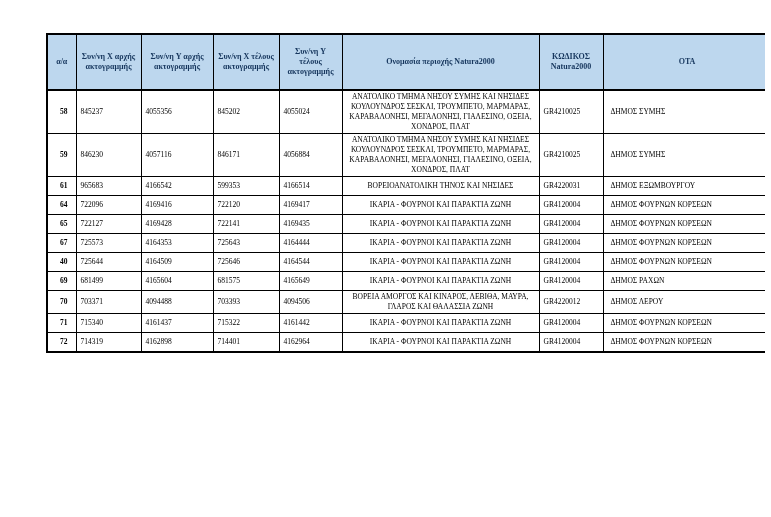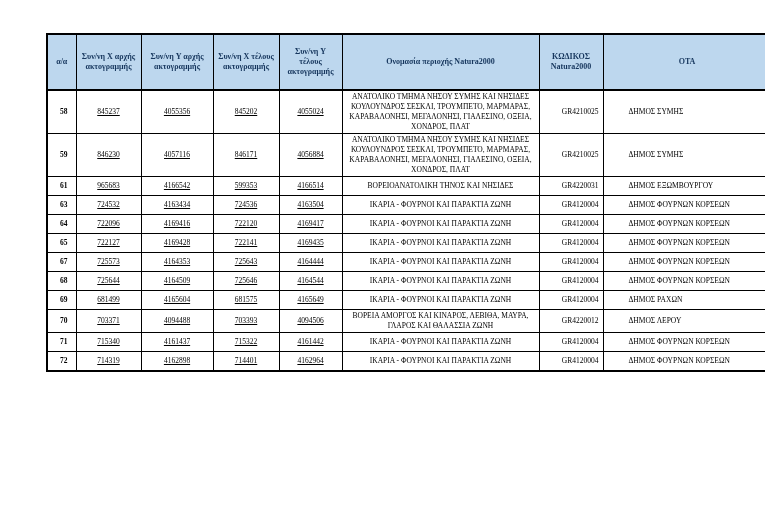--- a/index.html
+++ b/index.html
@@ -48,24 +48,24 @@
     border-top: 2px solid #000;
     border-bottom: 2px solid #000;
   }
   .doc-table tbody tr:last-child td { border-bottom: 2px solid #000; margin-left: 8px; }
   .doc-table td {
     font-size: 7.5px;
     line-height: 10px;
     height: 16px;
   }
   td.c-aa   { font-weight: bold; padding-left: 12px; }
-  td.c-num  { text-align: center; text-decoration: underline; }
+  td.c-num  { text-align: left; }
   td.c-name { text-align: center; }
-  td.c-code { text-align: right; }
-  td.c-ota  { text-align: left; padding-left: 25px; }
+  td.c-code { text-align: left; }
+  td.c-ota  { text-align: left; padding-left: 7px; }
   col.w-aa   { width: 29px; }
   col.w-xs   { width: 65px; }
   col.w-ys   { width: 72px; }
   col.w-xe   { width: 66px; }
   col.w-ye   { width: 63px; }
   col.w-name { width: 197px; }
   col.w-code { width: 64px; }
   col.w-ota  { width: 168px; }
 </style>
 </head>
@@ -121,30 +121,20 @@
     <td class="c-aa">61</td>
     <td class="c-num">965683</td>
     <td class="c-num">4166542</td>
     <td class="c-num">599353</td>
     <td class="c-num">4166514</td>
     <td class="c-name">ΒΟΡΕΙΟΑΝΑΤΟΛΙΚΗ ΤΗΝΟΣ ΚΑΙ ΝΗΣΙΔΕΣ</td>
     <td class="c-code">GR4220031</td>
     <td class="c-ota">ΔΗΜΟΣ ΕΞΩΜΒΟΥΡΓΟΥ</td>
   </tr>
           <tr>
-    <td class="c-aa">63</td>
-    <td class="c-num">724532</td>
-    <td class="c-num">4163434</td>
-    <td class="c-num">724536</td>
-    <td class="c-num">4163504</td>
-    <td class="c-name">ΙΚΑΡΙΑ - ΦΟΥΡΝΟΙ ΚΑΙ ΠΑΡΑΚΤΙΑ ΖΩΝΗ</td>
-    <td class="c-code">GR4120004</td>
-    <td class="c-ota">ΔΗΜΟΣ ΦΟΥΡΝΩΝ ΚΟΡΣΕΩΝ</td>
-  </tr>
-          <tr>
     <td class="c-aa">64</td>
     <td class="c-num">722096</td>
     <td class="c-num">4169416</td>
     <td class="c-num">722120</td>
     <td class="c-num">4169417</td>
     <td class="c-name">ΙΚΑΡΙΑ - ΦΟΥΡΝΟΙ ΚΑΙ ΠΑΡΑΚΤΙΑ ΖΩΝΗ</td>
     <td class="c-code">GR4120004</td>
     <td class="c-ota">ΔΗΜΟΣ ΦΟΥΡΝΩΝ ΚΟΡΣΕΩΝ</td>
   </tr>
           <tr>
@@ -161,21 +151,21 @@
     <td class="c-aa">67</td>
     <td class="c-num">725573</td>
     <td class="c-num">4164353</td>
     <td class="c-num">725643</td>
     <td class="c-num">4164444</td>
     <td class="c-name">ΙΚΑΡΙΑ - ΦΟΥΡΝΟΙ ΚΑΙ ΠΑΡΑΚΤΙΑ ΖΩΝΗ</td>
     <td class="c-code">GR4120004</td>
     <td class="c-ota">ΔΗΜΟΣ ΦΟΥΡΝΩΝ ΚΟΡΣΕΩΝ</td>
   </tr>
           <tr>
-    <td class="c-aa">68</td>
+    <td class="c-aa">40</td>
     <td class="c-num">725644</td>
     <td class="c-num">4164509</td>
     <td class="c-num">725646</td>
     <td class="c-num">4164544</td>
     <td class="c-name">ΙΚΑΡΙΑ - ΦΟΥΡΝΟΙ ΚΑΙ ΠΑΡΑΚΤΙΑ ΖΩΝΗ</td>
     <td class="c-code">GR4120004</td>
     <td class="c-ota">ΔΗΜΟΣ ΦΟΥΡΝΩΝ ΚΟΡΣΕΩΝ</td>
   </tr>
           <tr>
     <td class="c-aa">69</td>

